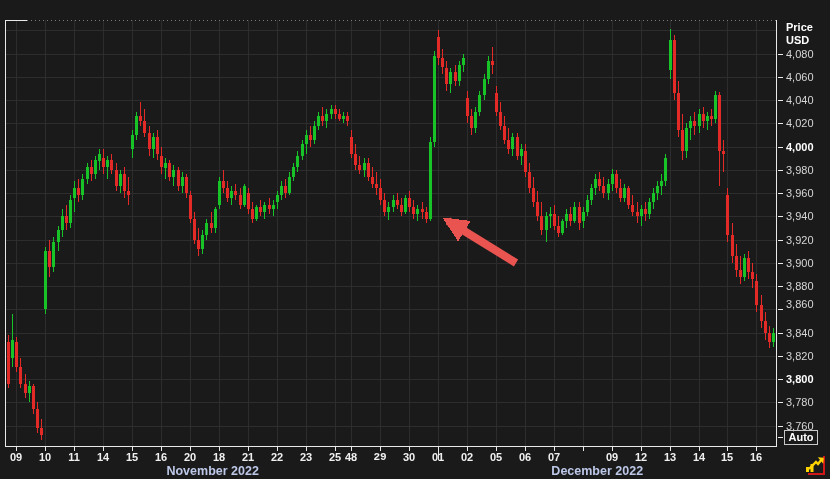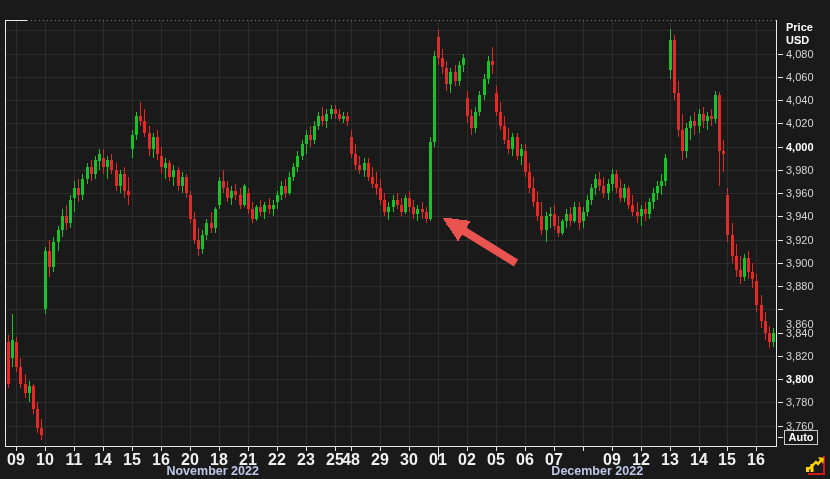--- a/index.html
+++ b/index.html
@@ -27,21 +27,21 @@
 
   #auto-btn{position:absolute;left:6px;top:412px;width:34px;height:15px;background:transparent;
     border:1px solid #c9c9c9;color:#ffffff;font-family:"Liberation Sans",sans-serif;
     font-size:11px;font-weight:bold;line-height:13px;text-align:center;padding:0;cursor:pointer;}
   #auto-tick{position:absolute;left:0px;top:419px;width:5px;height:1px;background:#e9e9e9;}
 
   
   #time-axis{position:absolute;left:0;top:447px;width:778px;height:32px;}
   .dtick{position:absolute;top:0;width:1px;height:4px;background:#e9e9e9;}
   .dlabel{position:absolute;top:4px;width:26px;margin-left:-13px;text-align:center;
-    font-size:16px;font-weight:700;color:#f0f0f0;}
+    font-size:11px;font-weight:700;color:#f0f0f0;}
   .mlabel{position:absolute;top:17px;transform:translateX(-50%);font-size:12.5px;
     font-weight:bold;white-space:nowrap;}
   #month-sep{position:absolute;top:0;width:1px;height:13px;background:#e9e9e9;}
 
   
   #app-icon{position:absolute;left:803px;top:453px;width:24px;height:24px;cursor:pointer;}
 </style>
 </head>
 <body>
 
@@ -506,21 +506,21 @@
         <div class="plabel" style="top: 169px;">3,960</div>
         <div class="ptick" style="top: 175px;"></div>
         <div class="plabel" style="top: 192.25px;">3,940</div>
         <div class="ptick" style="top: 198px;"></div>
         <div class="plabel" style="top: 215.5px;">3,920</div>
         <div class="ptick" style="top: 222px;"></div>
         <div class="plabel" style="top: 238.75px;">3,900</div>
         <div class="ptick" style="top: 245px;"></div>
         <div class="plabel" style="top: 262px;">3,880</div>
         <div class="ptick" style="top: 268px;"></div>
-        <div class="plabel" style="top: 300px; text-align: center;">3,860</div>
+        <div class="plabel" style="top: 280px; text-align: center;">3,860</div>
         <div class="ptick" style="top: 291px;"></div>
         <div class="plabel" style="top: 308.5px;">3,840</div>
         <div class="ptick" style="top: 315px;"></div>
         <div class="plabel" style="top: 331.75px;">3,820</div>
         <div class="ptick" style="top: 338px;"></div>
         <div class="plabel bold" style="top: 355px;">3,800</div>
         <div class="ptick" style="top: 361px;"></div>
         <div class="plabel" style="top: 378.25px;">3,780</div>
         <div class="ptick" style="top: 384px;"></div>
         <div class="plabel" style="top: 401.5px;">3,760</div>
@@ -552,21 +552,21 @@
         <div class="dlabel" style="left: 248px;">21</div>
         <div class="dtick" style="left: 277px;"></div>
         <div class="dlabel" style="left: 277px;">22</div>
         <div class="dtick" style="left: 306px;"></div>
         <div class="dlabel" style="left: 306px;">23</div>
         <div class="dtick" style="left: 335px;"></div>
         <div class="dlabel" style="left: 335px;">25</div>
         <div class="dtick" style="left: 351px;"></div>
         <div class="dlabel" style="left: 351px;">48</div>
         <div class="dtick" style="left: 380px;"></div>
-        <div class="dlabel" style="left: 380px;">29</div>
+        <div class="dlabel" style="left: 380px; font-family: Liberation Mono, monospace;">29</div>
         <div class="dtick" style="left: 409px;"></div>
         <div class="dlabel" style="left: 409px;">30</div>
         <div class="dtick" style="left: 438px;"></div>
         <div class="dlabel" style="left: 438px;">01</div>
         <div class="dtick" style="left: 467px;"></div>
         <div class="dlabel" style="left: 467px;">02</div>
         <div class="dtick" style="left: 496px;"></div>
         <div class="dlabel" style="left: 496px;">05</div>
         <div class="dtick" style="left: 525px;"></div>
         <div class="dlabel" style="left: 525px;">06</div>

